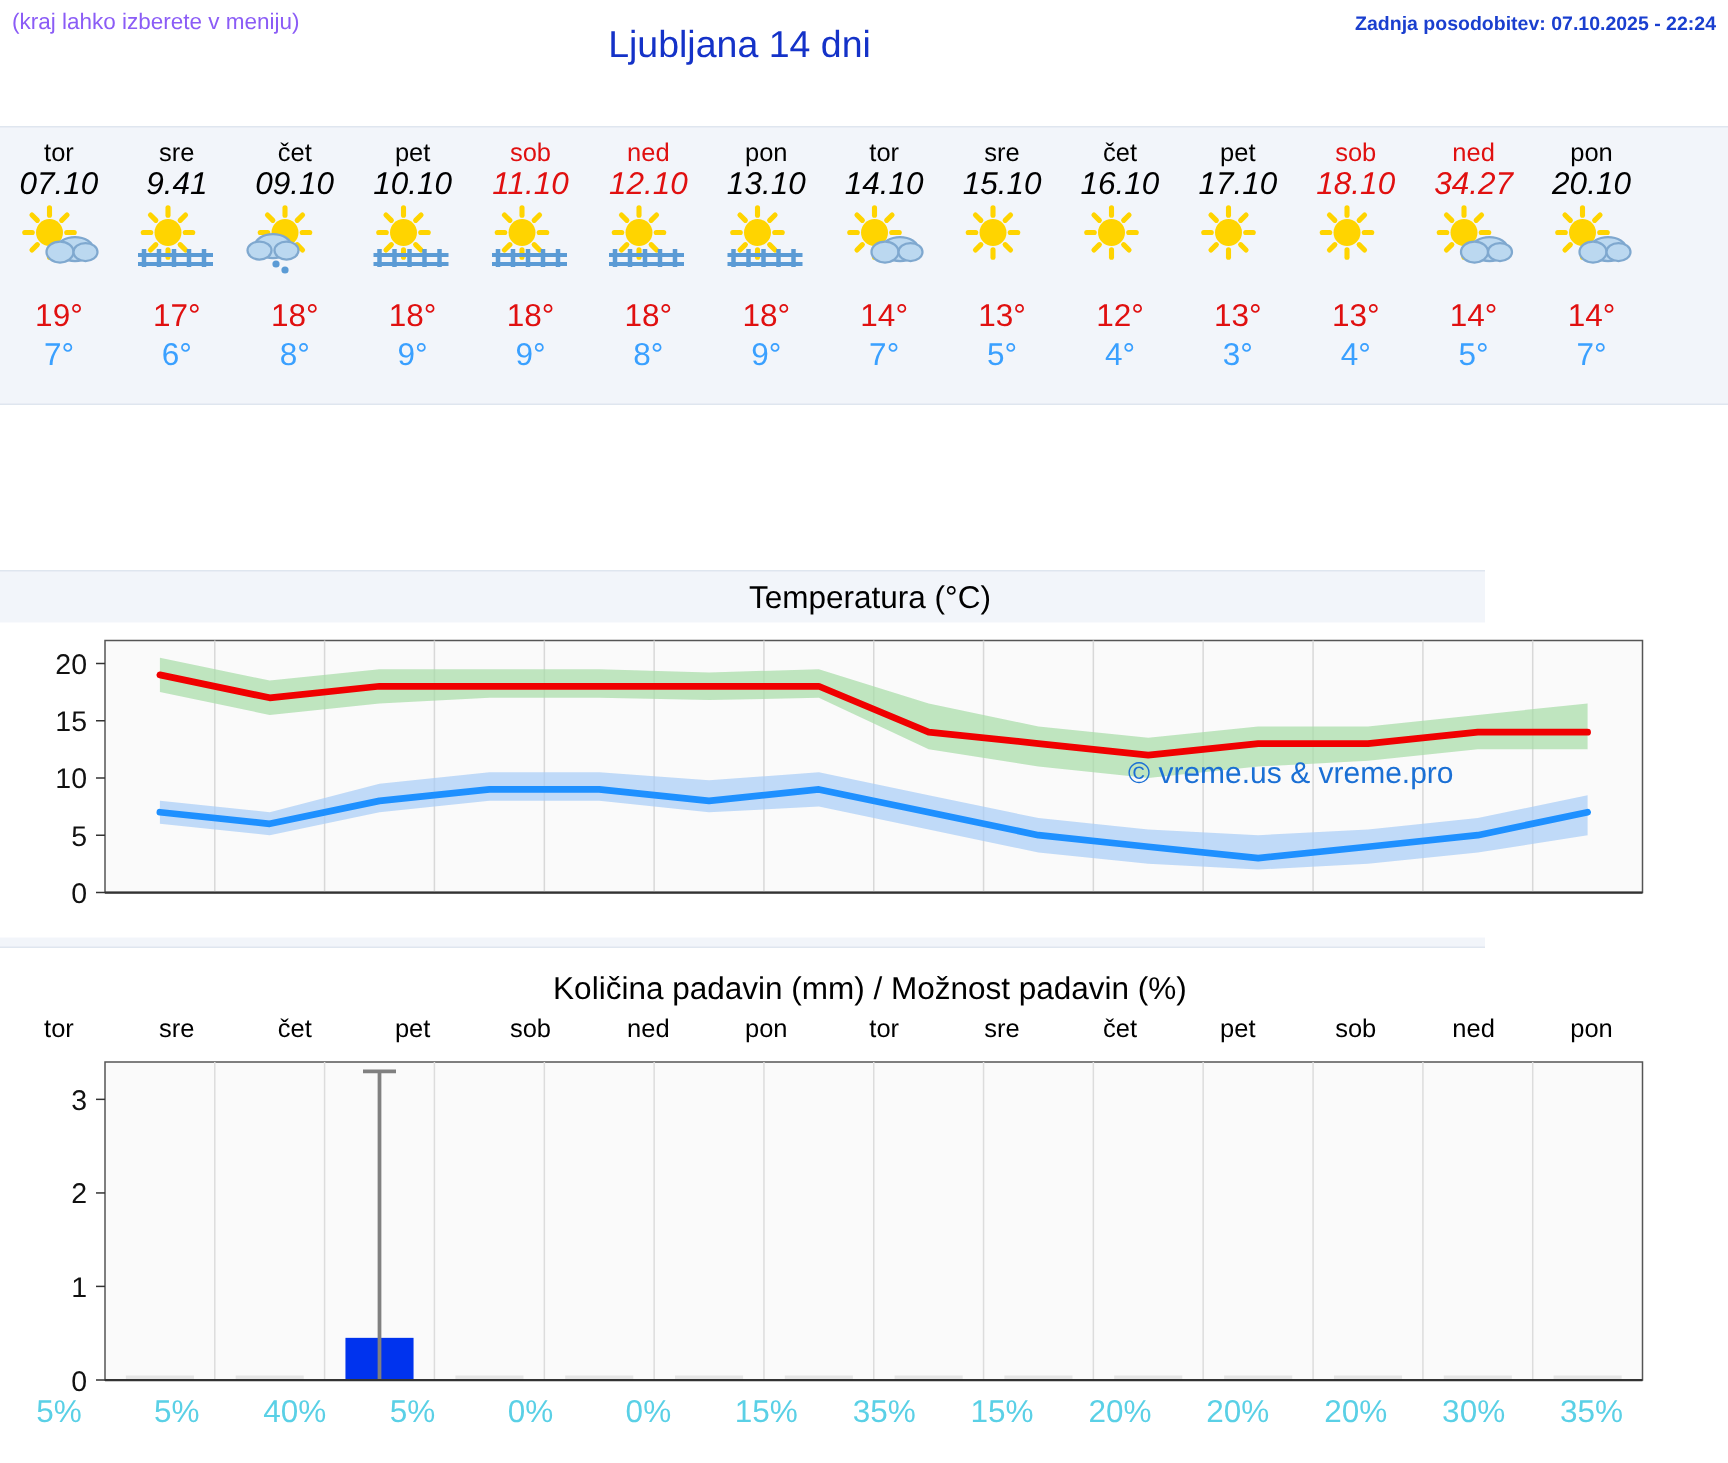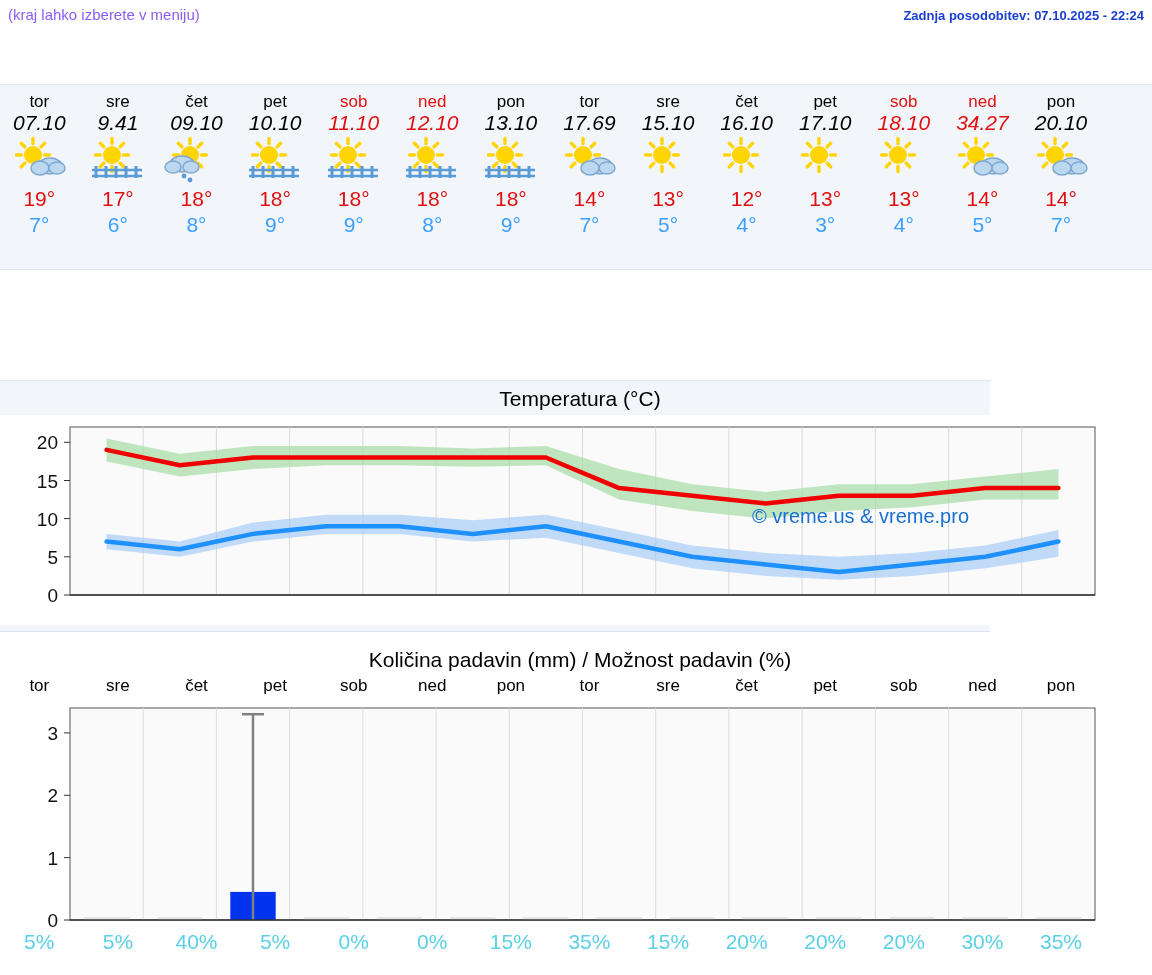--- a/index.html
+++ b/index.html
@@ -17,21 +17,21 @@
   .updated{position:absolute;right:8px;top:8px;font-size:13px;color:#1a3fcf;font-weight:bold;}
 
   
   .strip{position:absolute;left:0;top:84px;width:1152px;height:184px;
          background:#f2f5fa;border-top:1px solid #dfe6ef;border-bottom:1px solid #dfe6ef;}
   .days{display:flex;width:1152px;}
   .day{width:78.6px;flex:0 0 78.6px;text-align:center;}
   .dname{font-size:17px;line-height:21px;margin-top:6px;}
   .ddate{font-size:21px;line-height:21px;font-style:italic;}
   .icon{height:48px;margin-top:3px;display:flex;align-items:center;justify-content:center;}
-  .tmax{font-size:21px;color:#e01010;line-height:26px;margin-top:2px;}
+  .tmax{font-size:21px;color:#e01010;line-height:26px;margin-top:14px;}
   .tmin{font-size:21px;color:#3aa0ff;line-height:25px;}
   .wk{color:#e01010;}
 
   
   .tempsec{position:absolute;left:0;top:380px;width:990px;height:250px;background:#f2f5fa;
            border-top:1px solid #dfe6ef;border-bottom:1px solid #dfe6ef;}
   .tempsec .ctitle{position:absolute;left:0;top:6px;width:1160px;text-align:center;font-size:21px;}
   .chartwrap{position:absolute;left:0;top:34px;width:1152px;height:210px;background:#fff;}
   .credit{position:absolute;left:752px;top:90px;font-size:20px;color:#1a6fd4;}
 
@@ -42,20 +42,21 @@
   .pday{width:78.6px;flex:0 0 78.6px;text-align:center;font-size:17px;}
   .pchart{position:absolute;left:0;top:60px;width:1152px;height:240px;}
   .pcts{position:absolute;left:0;top:290px;width:1152px;display:flex;}
   .pct{width:78.6px;flex:0 0 78.6px;text-align:center;font-size:21px;color:#5ad0e6;}
 </style>
 </head>
 <body>
 
 <div class="topbar">
   <div class="note">(kraj lahko izberete v meniju)</div>
+  <div class="title">Ljubljana 14 dni</div>
   <div class="updated">Zadnja posodobitev: 07.10.2025 - 22:24</div>
 </div>
 
 <div class="strip">
   <div class="days" id="days-row">
       <div class="day">
         <div class="dname">tor</div>
         <div class="ddate">07.10</div>
         <div class="icon">
           <svg width="64" height="48" viewBox="0 0 64 48">
@@ -229,21 +230,21 @@
             <line x1="50" y1="30" x2="50" y2="42" stroke="#5B9BD5" stroke-width="3"></line>
             <line x1="6" y1="34" x2="56" y2="34" stroke="#5B9BD5" stroke-width="2.6"></line>
             <line x1="6" y1="40" x2="56" y2="40" stroke="#5B9BD5" stroke-width="2.6"></line>
           </svg>
         </div>
         <div class="tmax">18°</div>
         <div class="tmin">9°</div>
       </div>
       <div class="day">
         <div class="dname">tor</div>
-        <div class="ddate">17.69</div>
+        <div class="ddate">14.10</div>
         <div class="icon">
           <svg width="64" height="48" viewBox="0 0 64 48">
             <circle cx="26" cy="19" r="9" fill="#FFD400"></circle>
             <line x1="37.5" y1="19.0" x2="42.5" y2="19.0" stroke="#FFD400" stroke-width="3.4" stroke-linecap="round"></line>
             <line x1="34.1" y1="27.1" x2="37.7" y2="30.7" stroke="#FFD400" stroke-width="3.4" stroke-linecap="round"></line>
             <line x1="26.0" y1="30.5" x2="26.0" y2="35.5" stroke="#FFD400" stroke-width="3.4" stroke-linecap="round"></line>
             <line x1="17.9" y1="27.1" x2="14.3" y2="30.7" stroke="#FFD400" stroke-width="3.4" stroke-linecap="round"></line>
             <line x1="14.5" y1="19.0" x2="9.5" y2="19.0" stroke="#FFD400" stroke-width="3.4" stroke-linecap="round"></line>
             <line x1="17.9" y1="10.9" x2="14.3" y2="7.3" stroke="#FFD400" stroke-width="3.4" stroke-linecap="round"></line>
             <line x1="26.0" y1="7.5" x2="26.0" y2="2.5" stroke="#FFD400" stroke-width="3.4" stroke-linecap="round"></line>

